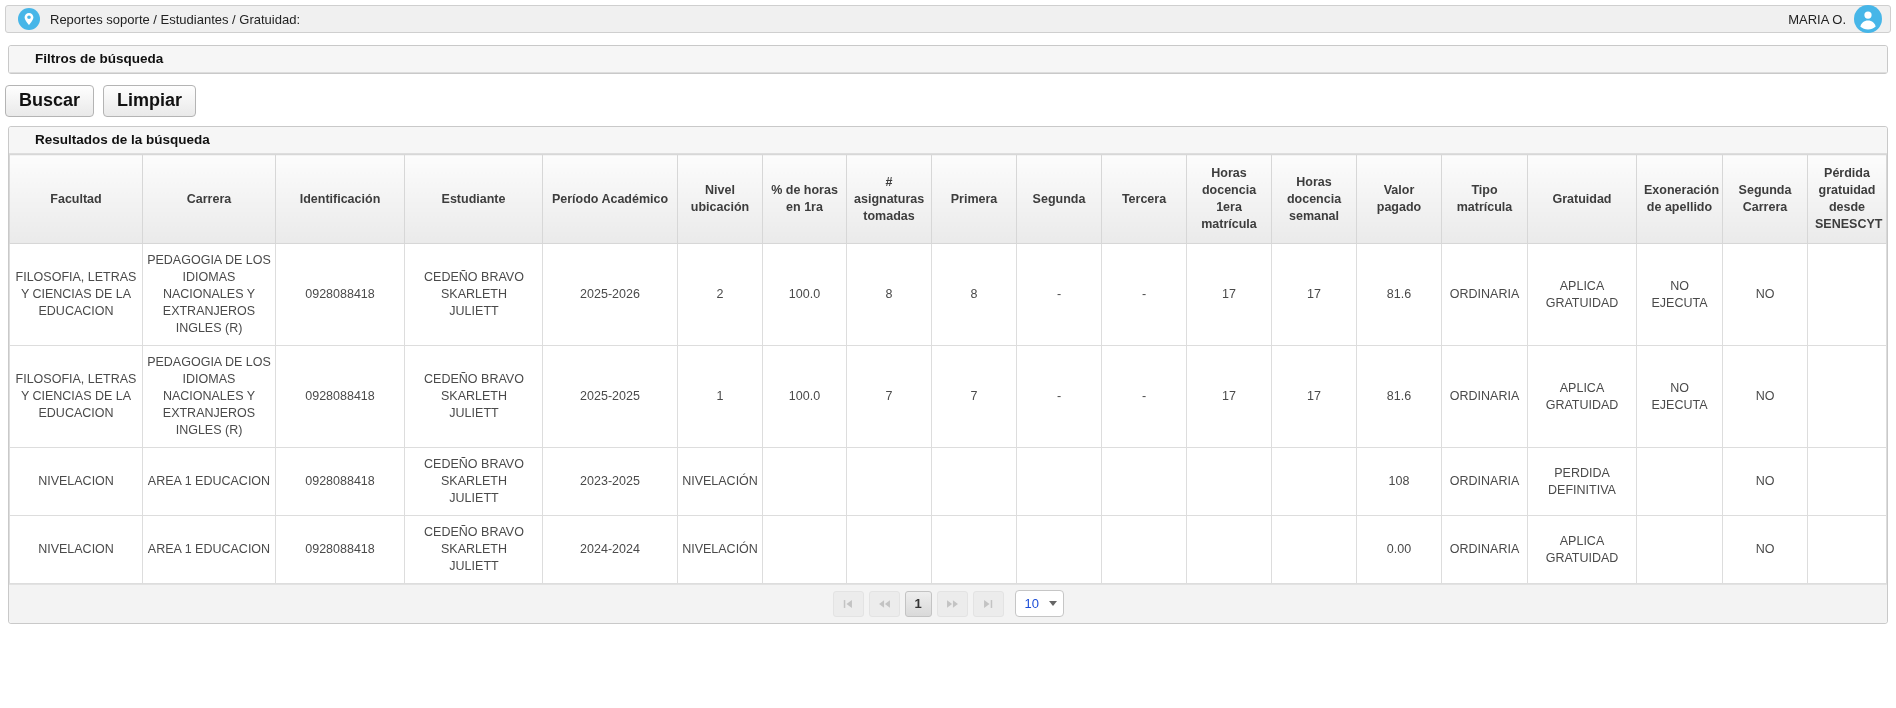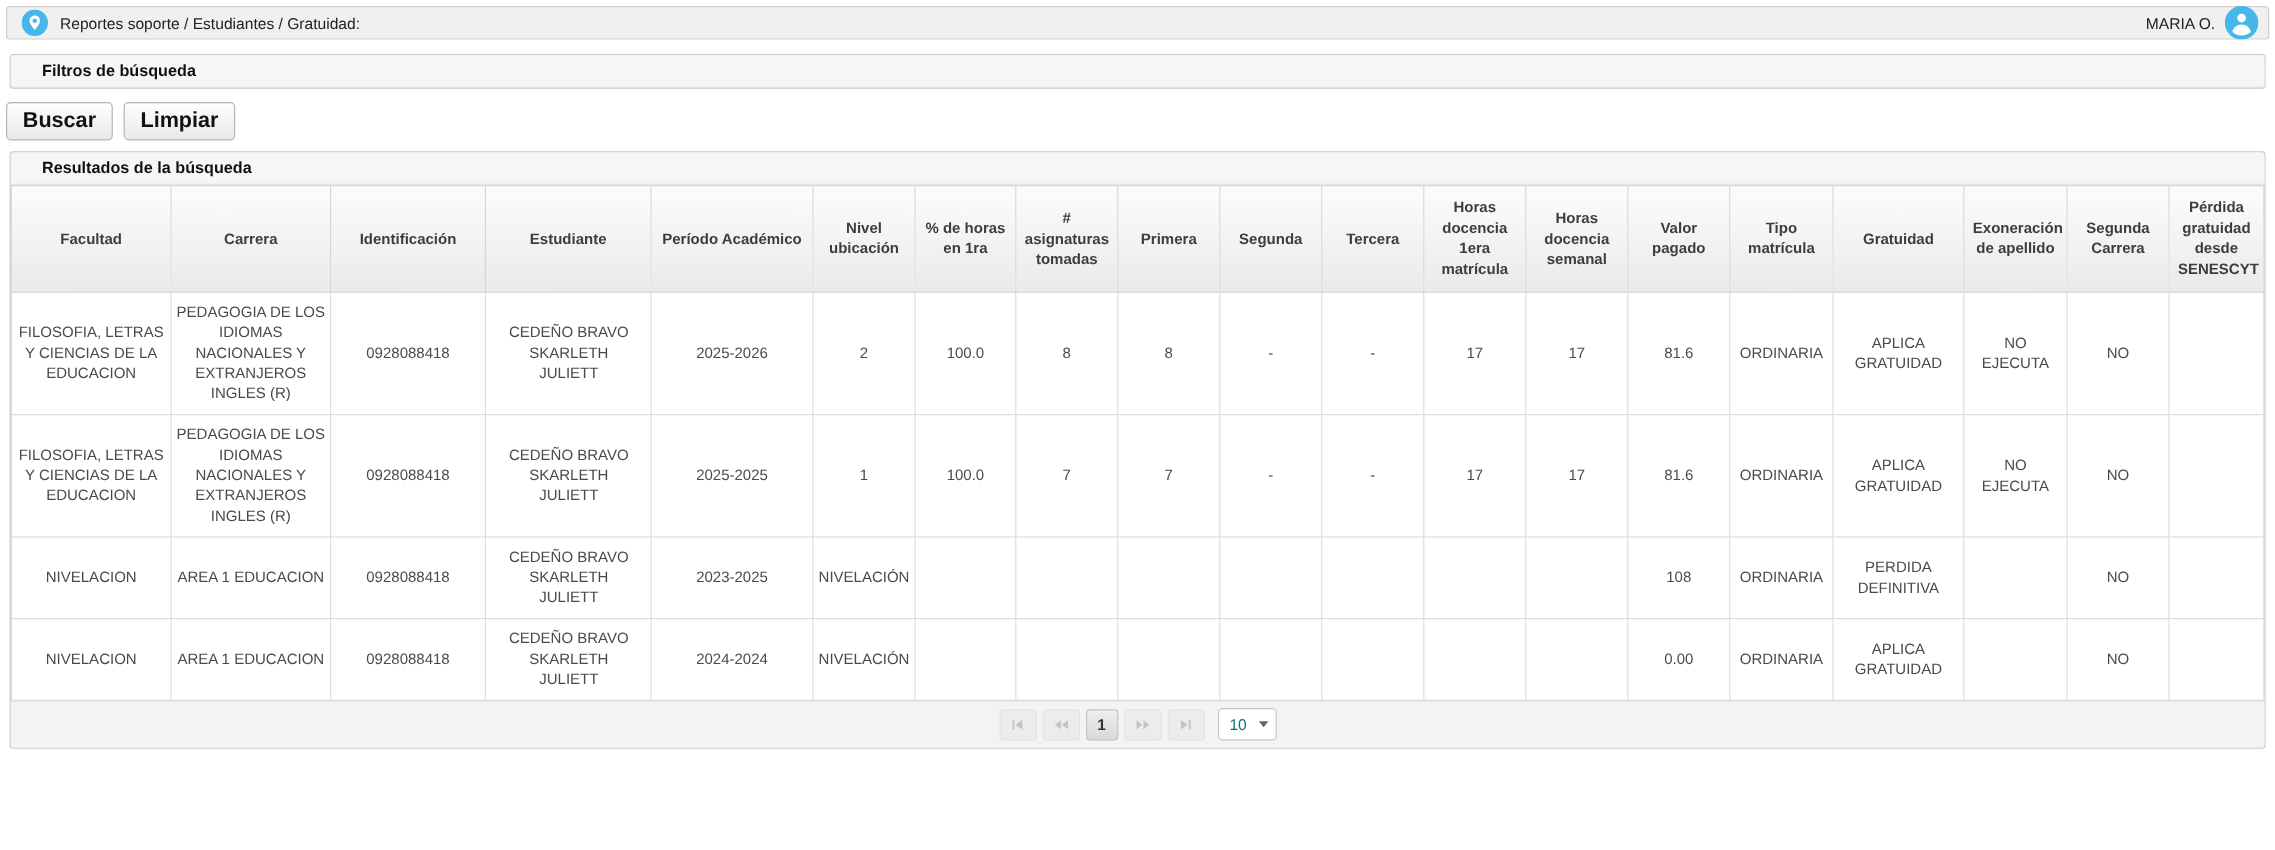--- a/index.html
+++ b/index.html
@@ -107,21 +107,21 @@
     background:linear-gradient(#eeeeee,#d9d9d9);
     border:1px solid #c3c3c3;
     display:flex; align-items:center; justify-content:center;
     font-size:13px; font-weight:bold; color:#333; cursor:pointer;
   }
   .pg-select-wrap { position:relative; margin-left:6px; }
   select.pg-select {
     appearance:none; -webkit-appearance:none;
     width:49px; height:27px;
     background:#fff; border:1px solid #c6c6c6; border-radius:4px;
-    font-size:13px; color:#0f766e; padding:0 18px 0 9px;
+    font-size:13px; color:#1d4ed8; padding:0 18px 0 9px;
     font-family:"Liberation Sans","DejaVu Sans",sans-serif;
     cursor:pointer; outline:none;
   }
   .pg-select-chevron {
     position:absolute; right:7px; top:11px; pointer-events:none;
     width:0; height:0; border-left:4px solid transparent;
     border-right:4px solid transparent; border-top:5px solid #666;
   }
 </style>
 </head>

